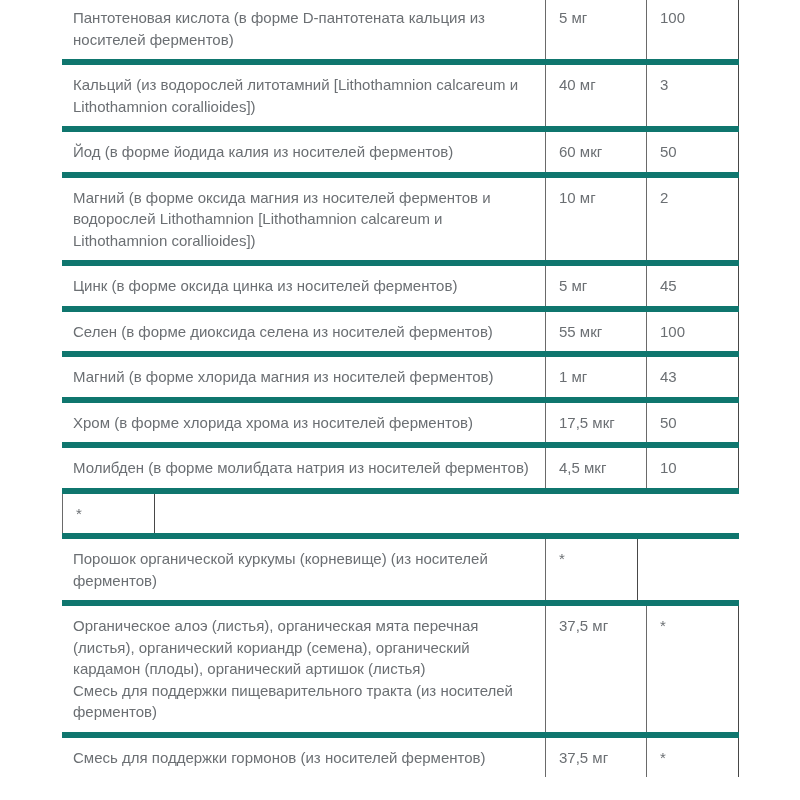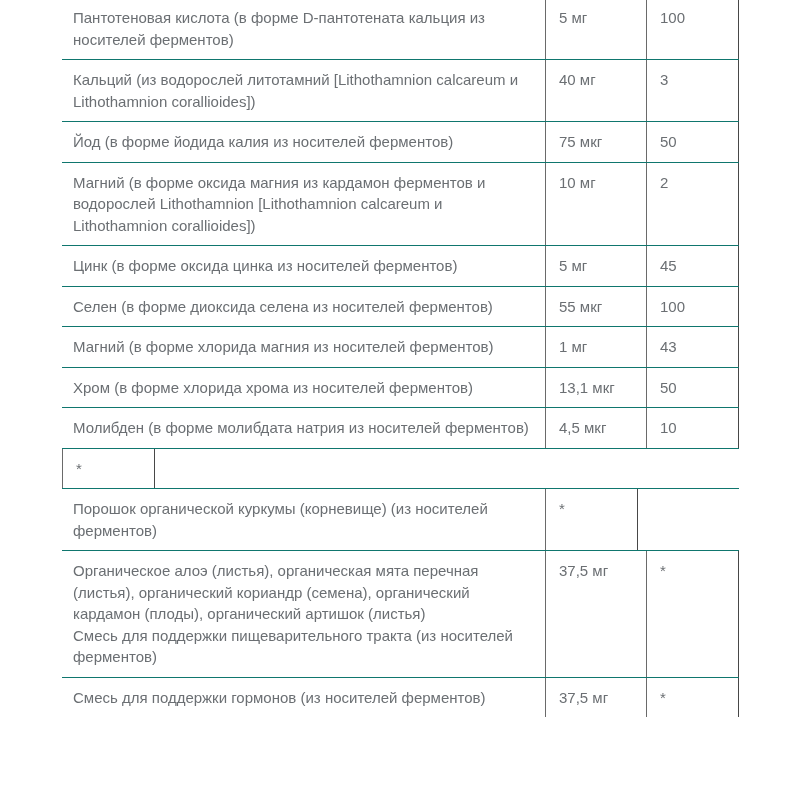--- a/index.html
+++ b/index.html
@@ -22,21 +22,21 @@
     left: 62px;
     top: -2px;
     width: 677px;
     color: #6b6f73;
     font-size: 15px;
     line-height: 21.5px;
   }
   .row {
     display: flex;
     align-items: stretch;
-    border-top: 1px solid #0f766e;
+    border-top: 6px solid #0f766e;
   }
   .row.first {
     border-top: none;
   }
   .cell {
     box-sizing: border-box;
     padding: 9px 14px 9px 11px;
   }
   .c-name {
     width: 483px;
@@ -73,27 +73,27 @@
         <div>Кальций (из водорослей литотамний [Lithothamnion calcareum и Lithothamnion corallioides])</div>
       </div>
       <div class="cell c-amt">40 мг</div>
       <div class="cell c-pct">3</div>
     </div>
 
     <div class="row">
       <div class="cell c-name">
         <div>Йод (в форме йодида калия из носителей ферментов)</div>
       </div>
-      <div class="cell c-amt">75 мкг</div>
+      <div class="cell c-amt">60 мкг</div>
       <div class="cell c-pct">50</div>
     </div>
 
     <div class="row">
       <div class="cell c-name">
-        <div>Магний (в форме оксида магния из кардамон ферментов и водорослей Lithothamnion [Lithothamnion calcareum и Lithothamnion corallioides])</div>
+        <div>Магний (в форме оксида магния из носителей ферментов и водорослей Lithothamnion [Lithothamnion calcareum и Lithothamnion corallioides])</div>
       </div>
       <div class="cell c-amt">10 мг</div>
       <div class="cell c-pct">2</div>
     </div>
 
     <div class="row">
       <div class="cell c-name">
         <div>Цинк (в форме оксида цинка из носителей ферментов)</div>
       </div>
       <div class="cell c-amt">5 мг</div>
@@ -113,21 +113,21 @@
         <div>Магний (в форме хлорида магния из носителей ферментов)</div>
       </div>
       <div class="cell c-amt">1 мг</div>
       <div class="cell c-pct">43</div>
     </div>
 
     <div class="row">
       <div class="cell c-name">
         <div>Хром (в форме хлорида хрома из носителей ферментов)</div>
       </div>
-      <div class="cell c-amt">13,1 мкг</div>
+      <div class="cell c-amt">17,5 мкг</div>
       <div class="cell c-pct">50</div>
     </div>
 
     <div class="row">
       <div class="cell c-name">
         <div>Молибден (в форме молибдата натрия из носителей ферментов)</div>
       </div>
       <div class="cell c-amt">4,5 мкг</div>
       <div class="cell c-pct">10</div>
     </div>

